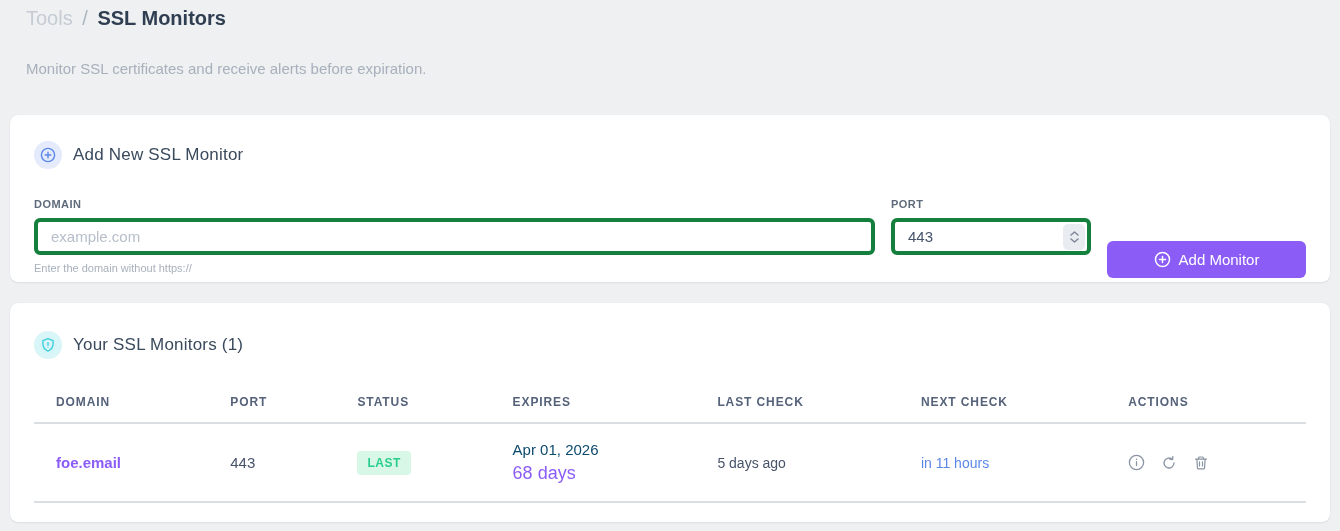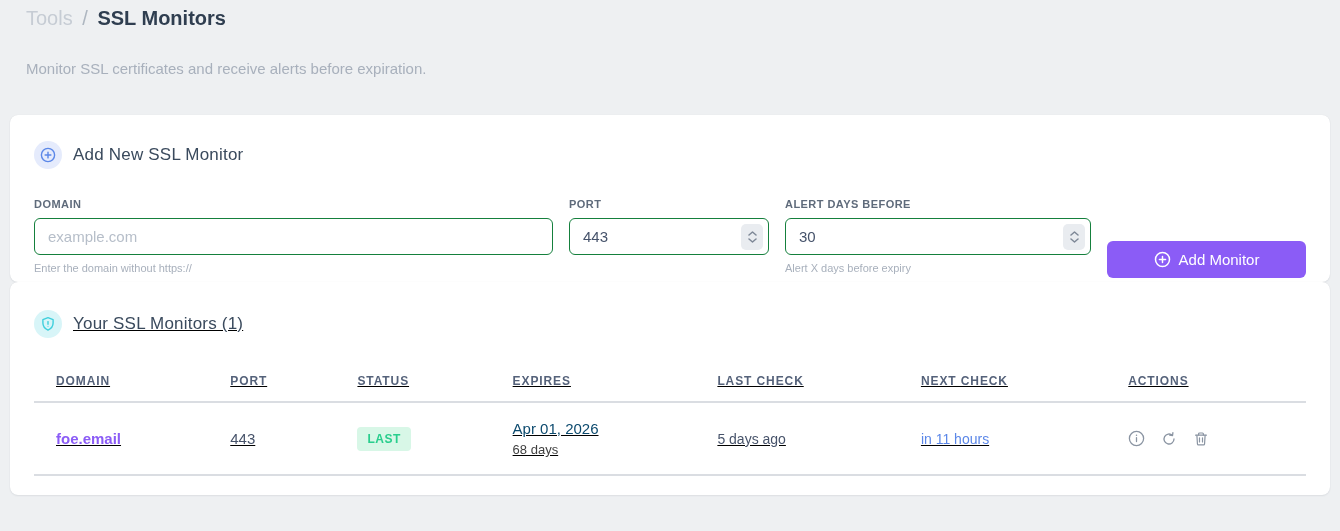--- a/index.html
+++ b/index.html
@@ -20,21 +20,21 @@
   .subtitle { margin-top: 30px; font-size: 15px; color: #a8b0bc; }
 
   
   .card {
     background: #ffffff;
     border-radius: 8px;
     margin: 0 10px;
     box-shadow: 0 1px 2px rgba(20,30,50,.07), 0 0 1px rgba(20,30,50,.10);
   }
   .card-add { margin-top: 38px; padding: 26px 24px 4px 24px; }
-  .card-list { padding: 28px 24px 19px 24px; text-decoration: underline; }
+  .card-list { margin-top: 21px; padding: 28px 24px 19px 24px; }
 
   .card-title-row { display: flex; align-items: center; gap: 11px; }
   .icon-bubble {
     width: 28px; height: 28px; border-radius: 50%;
     display: flex; align-items: center; justify-content: center; flex: 0 0 auto;
   }
   .bubble-blue { background: #e5ebfc; }
   .bubble-cyan { background: #d8f5f8; }
   .card-title { font-size: 17px; color: #3a4a5d; font-weight: 500; letter-spacing: .2px; }
 
@@ -43,21 +43,21 @@
   .field-domain { flex: 1 1 auto; }
   .field-port { width: 200px; flex: 0 0 auto; }
   .field-alert { width: 306px; flex: 0 0 auto; }
   .field-label {
     font-size: 11px; font-weight: 700; letter-spacing: .45px;
     color: #5f6b7b; line-height: 13px;
   }
   .input-wrap { position: relative; margin-top: 7px; }
   .text-input {
     width: 100%; height: 37px;
-    border: 1px solid #15803d; border-radius: 6px;
+    border: 4px solid #15803d; border-radius: 6px;
     padding: 0 36px 0 13px; font-size: 15px; color: #46536b;
     font-family: "Liberation Sans", sans-serif;
     background: #fff; outline: none;
   }
   .text-input.no-spin { padding-right: 13px; }
   .text-input::placeholder { color: #b6bec9; }
   .stepper {
     position: absolute; right: 6px; top: 50%; transform: translateY(-50%);
     width: 22px; height: 26px; background: #e9ecf0; border-radius: 5px;
     display: flex; flex-direction: column; align-items: center; justify-content: center;
@@ -83,21 +83,21 @@
   }
   td { padding: 17px 0 17px 22px; border-bottom: 2px solid #dadde2; vertical-align: middle; }
   .cell-domain { font-size: 15px; font-weight: 700; color: #8b5cf6; }
   .cell-port { font-size: 15px; color: #47536a; }
   .badge-valid {
     display: inline-block; background: #d8f7e7; color: #29ce8d;
     font-size: 12px; font-weight: 700; letter-spacing: .5px;
     padding: 5px 10px; border-radius: 4px;
   }
   .cell-expires-date { font-size: 15px; color: #0c4a6e; }
-  .cell-expires-sub { margin-top: 5px; font-size: 13px; color: #404040; }
+  .cell-expires-sub { margin-top: 5px; font-size: 18px; color: #8b5cf6; }
   .cell-lastcheck { font-size: 14px; color: #47536a; }
   .cell-nextcheck { font-size: 14px; color: #5b87e8; cursor: pointer; }
   .actions-cell { display: flex; align-items: center; gap: 16px; }
   .icon-btn {
     background: none; border: none; padding: 0; cursor: pointer;
     color: #8a94a2; display: flex; align-items: center; justify-content: center;
   }
   svg { display: block; }
 </style>
 </head>
@@ -143,35 +143,20 @@
             <svg width="9" height="5" viewBox="0 0 9 5" fill="none" stroke="#7e8897" stroke-width="1.5" stroke-linecap="round" stroke-linejoin="round">
                 <path d="M1 4l3.5-3L8 4"></path>
               </svg>
             <svg width="9" height="5" viewBox="0 0 9 5" fill="none" stroke="#7e8897" stroke-width="1.5" stroke-linecap="round" stroke-linejoin="round">
                 <path d="M1 1l3.5 3L8 1"></path>
               </svg>
           </span>
         </div>
       </div>
 
-      <div class="field-alert">
-        <div class="field-label">ALERT DAYS BEFORE</div>
-        <div class="input-wrap">
-          <input class="text-input" type="text" value="30" style="">
-          <span class="stepper">
-            <svg width="9" height="5" viewBox="0 0 9 5" fill="none" stroke="#7e8897" stroke-width="1.5" stroke-linecap="round" stroke-linejoin="round">
-                <path d="M1 4l3.5-3L8 4"></path>
-              </svg>
-            <svg width="9" height="5" viewBox="0 0 9 5" fill="none" stroke="#7e8897" stroke-width="1.5" stroke-linecap="round" stroke-linejoin="round">
-                <path d="M1 1l3.5 3L8 1"></path>
-              </svg>
-          </span>
-        </div>
-        <div class="helper">Alert X days before expiry</div>
-      </div>
 
       <div class="btn-wrap">
         <button class="btn-add">
           <span>
             <svg width="17" height="17" viewBox="0 0 16 16" fill="none" stroke="#ffffff" stroke-width="1.4" stroke-linecap="round">
               <circle cx="8" cy="8" r="6.6"></circle>
               <path d="M8 5.1v5.8M5.1 8h5.8"></path>
             </svg>
           </span>
           <span>Add Monitor</span>

